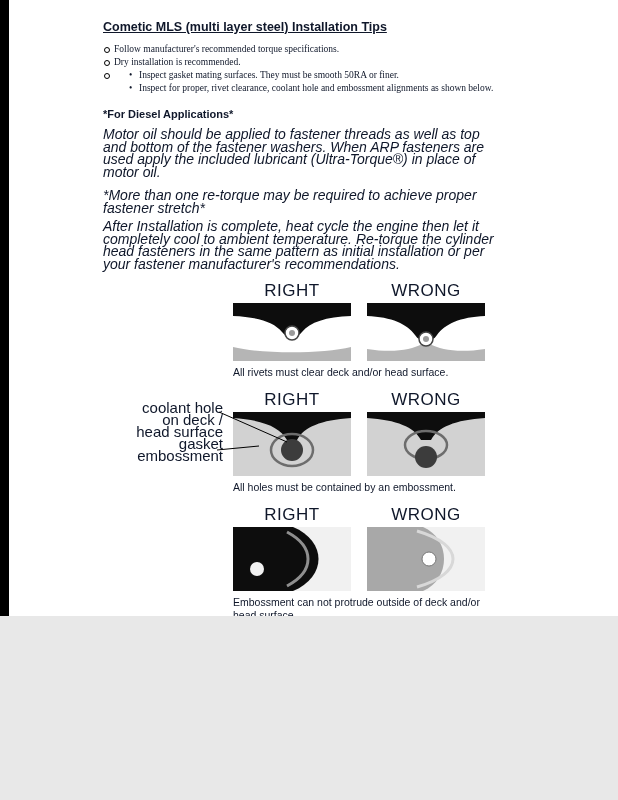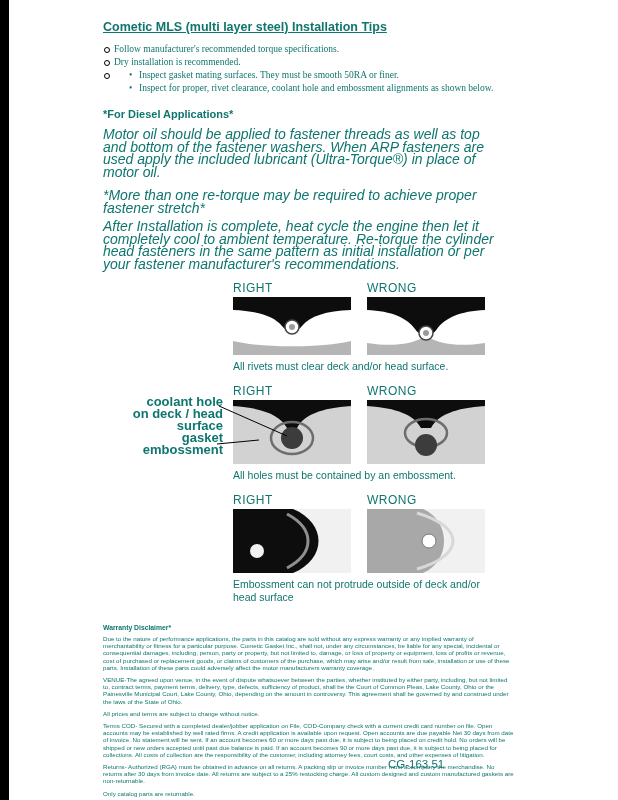--- a/index.html
+++ b/index.html
@@ -1,18 +1,18 @@
 <!DOCTYPE html>
 <html><head>
 <meta charset="utf-8">
 <style>
   html,body { margin:0; padding:0; background:#e8e8e8; }
   .page {
-    position:relative; width:618px; height:800px; margin:0 auto;
-    background:#ffffff; overflow:hidden; color:#0f766e;
+    position:relative; width:618px; height:616px; margin:0 auto;
+    background:#ffffff; overflow:hidden; color:#0f172a;
     font-family:"Liberation Sans", sans-serif;
   }
   .left-bar { position:absolute; left:0; top:0; width:9px; height:800px; background:#000; }
 
   .content { position:absolute; left:103px; top:20px; width:440px; }
 
   .title { font-size:12.5px; font-weight:bold; text-decoration:underline; margin:0 0 9px 0; }
 
   .tips { list-style:none; margin:0; padding:0; font-size:9.5px; line-height:13px;font-family:Liberation Serif, serif; }
   .tips > li { position:relative; padding-left:11px; }
@@ -21,26 +21,26 @@
   .subtips > li { position:relative; padding-left:10px; }
   .subtips > li::before { content:"\2022"; position:absolute; left:0; top:0; }
 
   .diesel-head { font-size:11px; font-weight:bold; margin:13px 0 8px 0; }
   p.body { font-size:14px; line-height:12.5px; margin:0 0 11px 0; width:402px;font-style:italic; }
   p.note { margin-bottom:6px; }
 
   .diagrams { position:relative; margin:8px 0 0 130px; width:252px; }
   .drow { position:relative; margin-bottom:11px; }
   .dheads { display:flex; gap:16px; }
-  .dhead { width:118px; text-align:left; font-size:12px; letter-spacing:0.5px; }
+  .dhead { width:118px; text-align:center; font-size:17px; letter-spacing:0.5px; }
   .dimgs { display:flex; gap:16px; margin-top:2px; }
   .dimgs svg { display:block; width:118px; }
   .dcaption { font-size:10.5px; line-height:13px; margin-top:5px; width:260px; }
 
-  .ann { position:absolute; font-size:13px; line-height:12px; text-align:right;font-weight:bold; }
+  .ann { position:absolute; font-size:15px; line-height:12px; text-align:right; }
   .ann-coolant { width:96px; left:-106px; top:12px; }
   .ann-emboss  { width:104px; left:-114px; top:48px; }
   .ann-lines { position:absolute; left:-16px; top:20px; z-index:2; }
 
   .warranty { margin-top:20px; width:412px; }
   .w-head { font-size:6.8px; font-weight:bold; margin:0 0 4px 0; }
   .warranty p { font-size:6.2px; line-height:7.2px; margin:0 0 5px 0; }
   .warranty p.tight { margin-bottom:1px; }
 
   .pageno { position:absolute; left:388px; top:758px; font-size:11.5px; }

